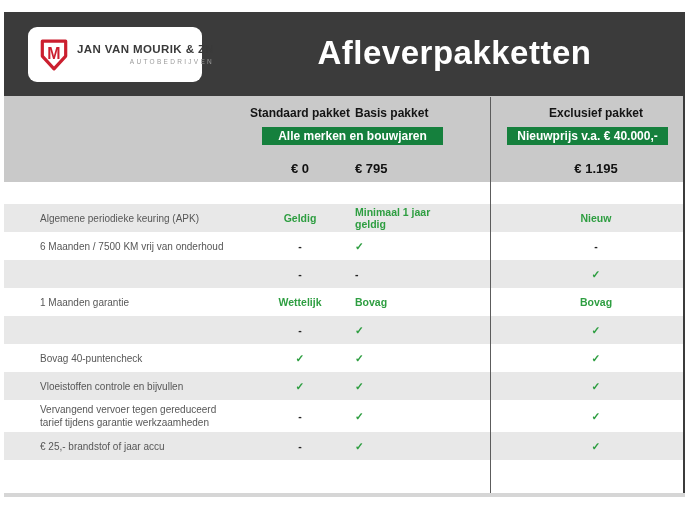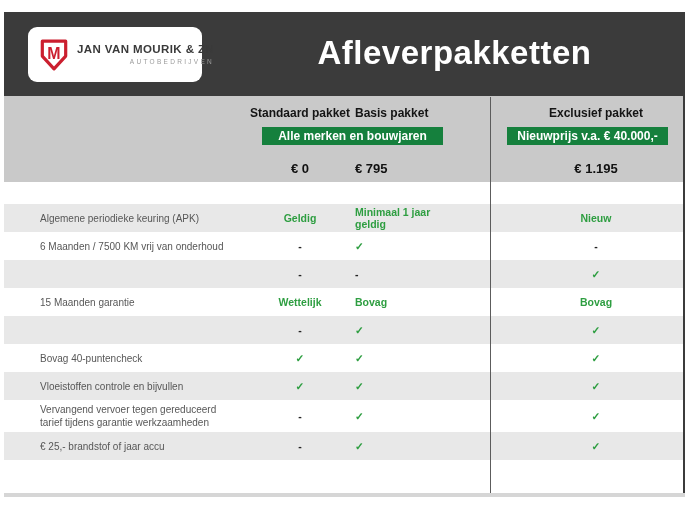--- a/index.html
+++ b/index.html
@@ -141,21 +141,21 @@
       <div class="c5 fcell dash">-</div>
     </div>
 
     <div class="frow cols-grid">
       <div class="c2 fcell dash">-</div>
       <div class="c3 fcell dash">-</div>
       <div class="c5 fcell">✓</div>
     </div>
 
     <div class="frow cols-grid">
-      <div class="c1 flabel">15 Maanden garantie</div>
+      <div class="c1 flabel">1 Maanden garantie</div>
       <div class="c2 fcell">Wettelijk</div>
       <div class="c3 fcell">Bovag</div>
       <div class="c5 fcell">Bovag</div>
     </div>
 
     <div class="frow cols-grid">
       <div class="c2 fcell dash">-</div>
       <div class="c3 fcell">✓</div>
       <div class="c5 fcell">✓</div>
     </div>

